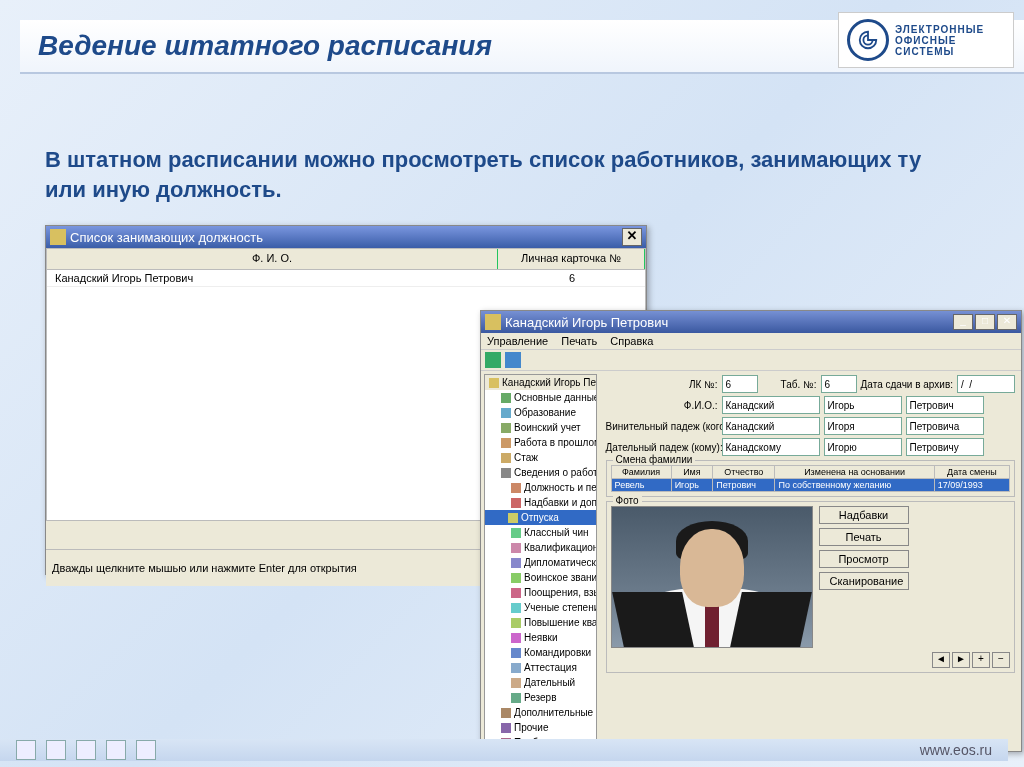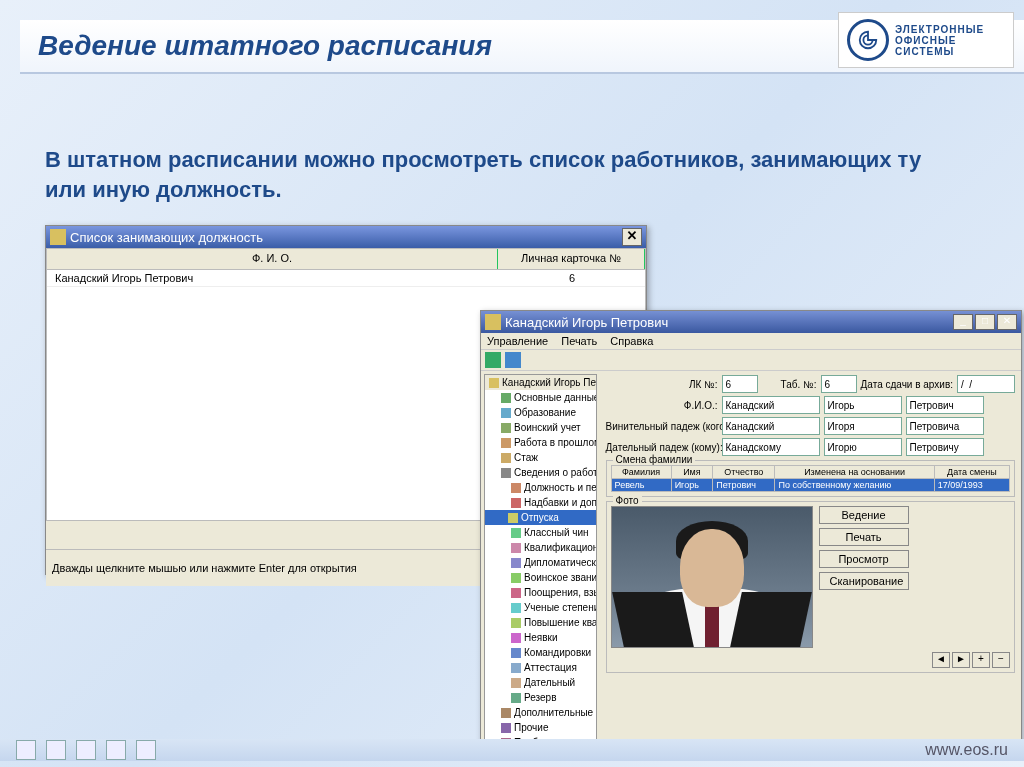--- a/index.html
+++ b/index.html
@@ -4,21 +4,21 @@
 <style>
 html,body{margin:0;padding:0;width:1024px;height:767px;font-family:Arial,sans-serif;background:linear-gradient(135deg,#e8f0fa 0%,#d4e3f5 50%,#e8f0fa 100%);overflow:hidden;position:relative}
 .slide{position:relative;width:1024px;height:767px}
 .header-band{position:absolute;top:20px;left:20px;right:0;height:52px;background:linear-gradient(#fff,#f0f5fc);border-bottom:2px solid #b8c8e0;display:flex;align-items:center}
 .slide-title{color:#1e4a8a;font-size:28px;font-weight:bold;font-style:italic;padding-left:18px}
 .logo{position:absolute;right:10px;top:12px;width:170px;height:50px;background:#fff;border:1px solid #ccc;display:flex;align-items:center;padding:2px}
 .logo-mark{width:36px;height:36px;border:3px solid #1e4a8a;border-radius:50%;display:flex;align-items:center;justify-content:center;margin:0 6px}
 .logo-mark svg{width:22px;height:22px}
 .logo-text{color:#1e4a8a;font-size:10px;font-weight:bold;line-height:1.1;letter-spacing:1px}
 .subtitle{position:absolute;top:145px;left:45px;right:94px;color:#1e4a8a;font-size:22px;font-weight:bold;line-height:1.35}
-.footer{position:absolute;bottom:6px;left:0;right:0;height:22px;background:linear-gradient(#d8e5f5,#c5d6ee);display:flex;align-items:center;justify-content:space-between;padding:0 16px;font-size:16px;color:#556}
+.footer{position:absolute;bottom:6px;left:0;right:16px;height:22px;background:linear-gradient(#d8e5f5,#c5d6ee);display:flex;align-items:center;justify-content:space-between;padding:0 16px;font-size:14px;color:#556}
 .footer-icons{display:flex;gap:10px}
 .footer-icons span{width:18px;height:18px;border:1px solid #8aa;background:#eef}
 
 .win{position:absolute;background:#ece9d8;border:1px solid #888;box-shadow:2px 2px 6px rgba(0,0,0,.3);font-size:11px}
 .win1{left:45px;top:225px;width:600px;height:348px}
 .titlebar{height:22px;background:linear-gradient(#7a96df,#3a5da8);color:#fff;display:flex;align-items:center;padding:0 4px;font-size:13px}
 .titlebar .ticon{width:16px;height:16px;background:#d8c060;margin-right:4px;display:inline-block}
 .tb-close{margin-left:auto;width:18px;height:16px;background:#ece9d8;color:#000;text-align:center;line-height:14px;font-weight:bold;border:1px solid #666}
 .col-header{height:20px;background:#ece9d8;border:1px solid #bbb;display:flex}
 .col-header div{border-right:1px solid #22c55e;padding:3px 8px;text-align:center}
@@ -283,21 +283,21 @@
             <div class="photo">
               <div class="photo-bg"></div>
               <div class="shirt"></div>
                 <div class="jacket-l"></div>
                 <div class="jacket-r"></div>
                 <div class="tie"></div>
               <div class="hair"></div>
                 <div class="face"></div>
             </div>
             <div class="side-btns">
-              <button class="btn">Ведение</button>
+              <button class="btn">Надбавки</button>
               <button class="btn">Печать</button>
               <button class="btn">Просмотр</button>
               <button class="btn">Сканирование</button>
             </div>
           </div>
           <div class="nav-btns">
             <span>◄</span>
             <span>►</span>
             <span>+</span>
             <span>−</span>

